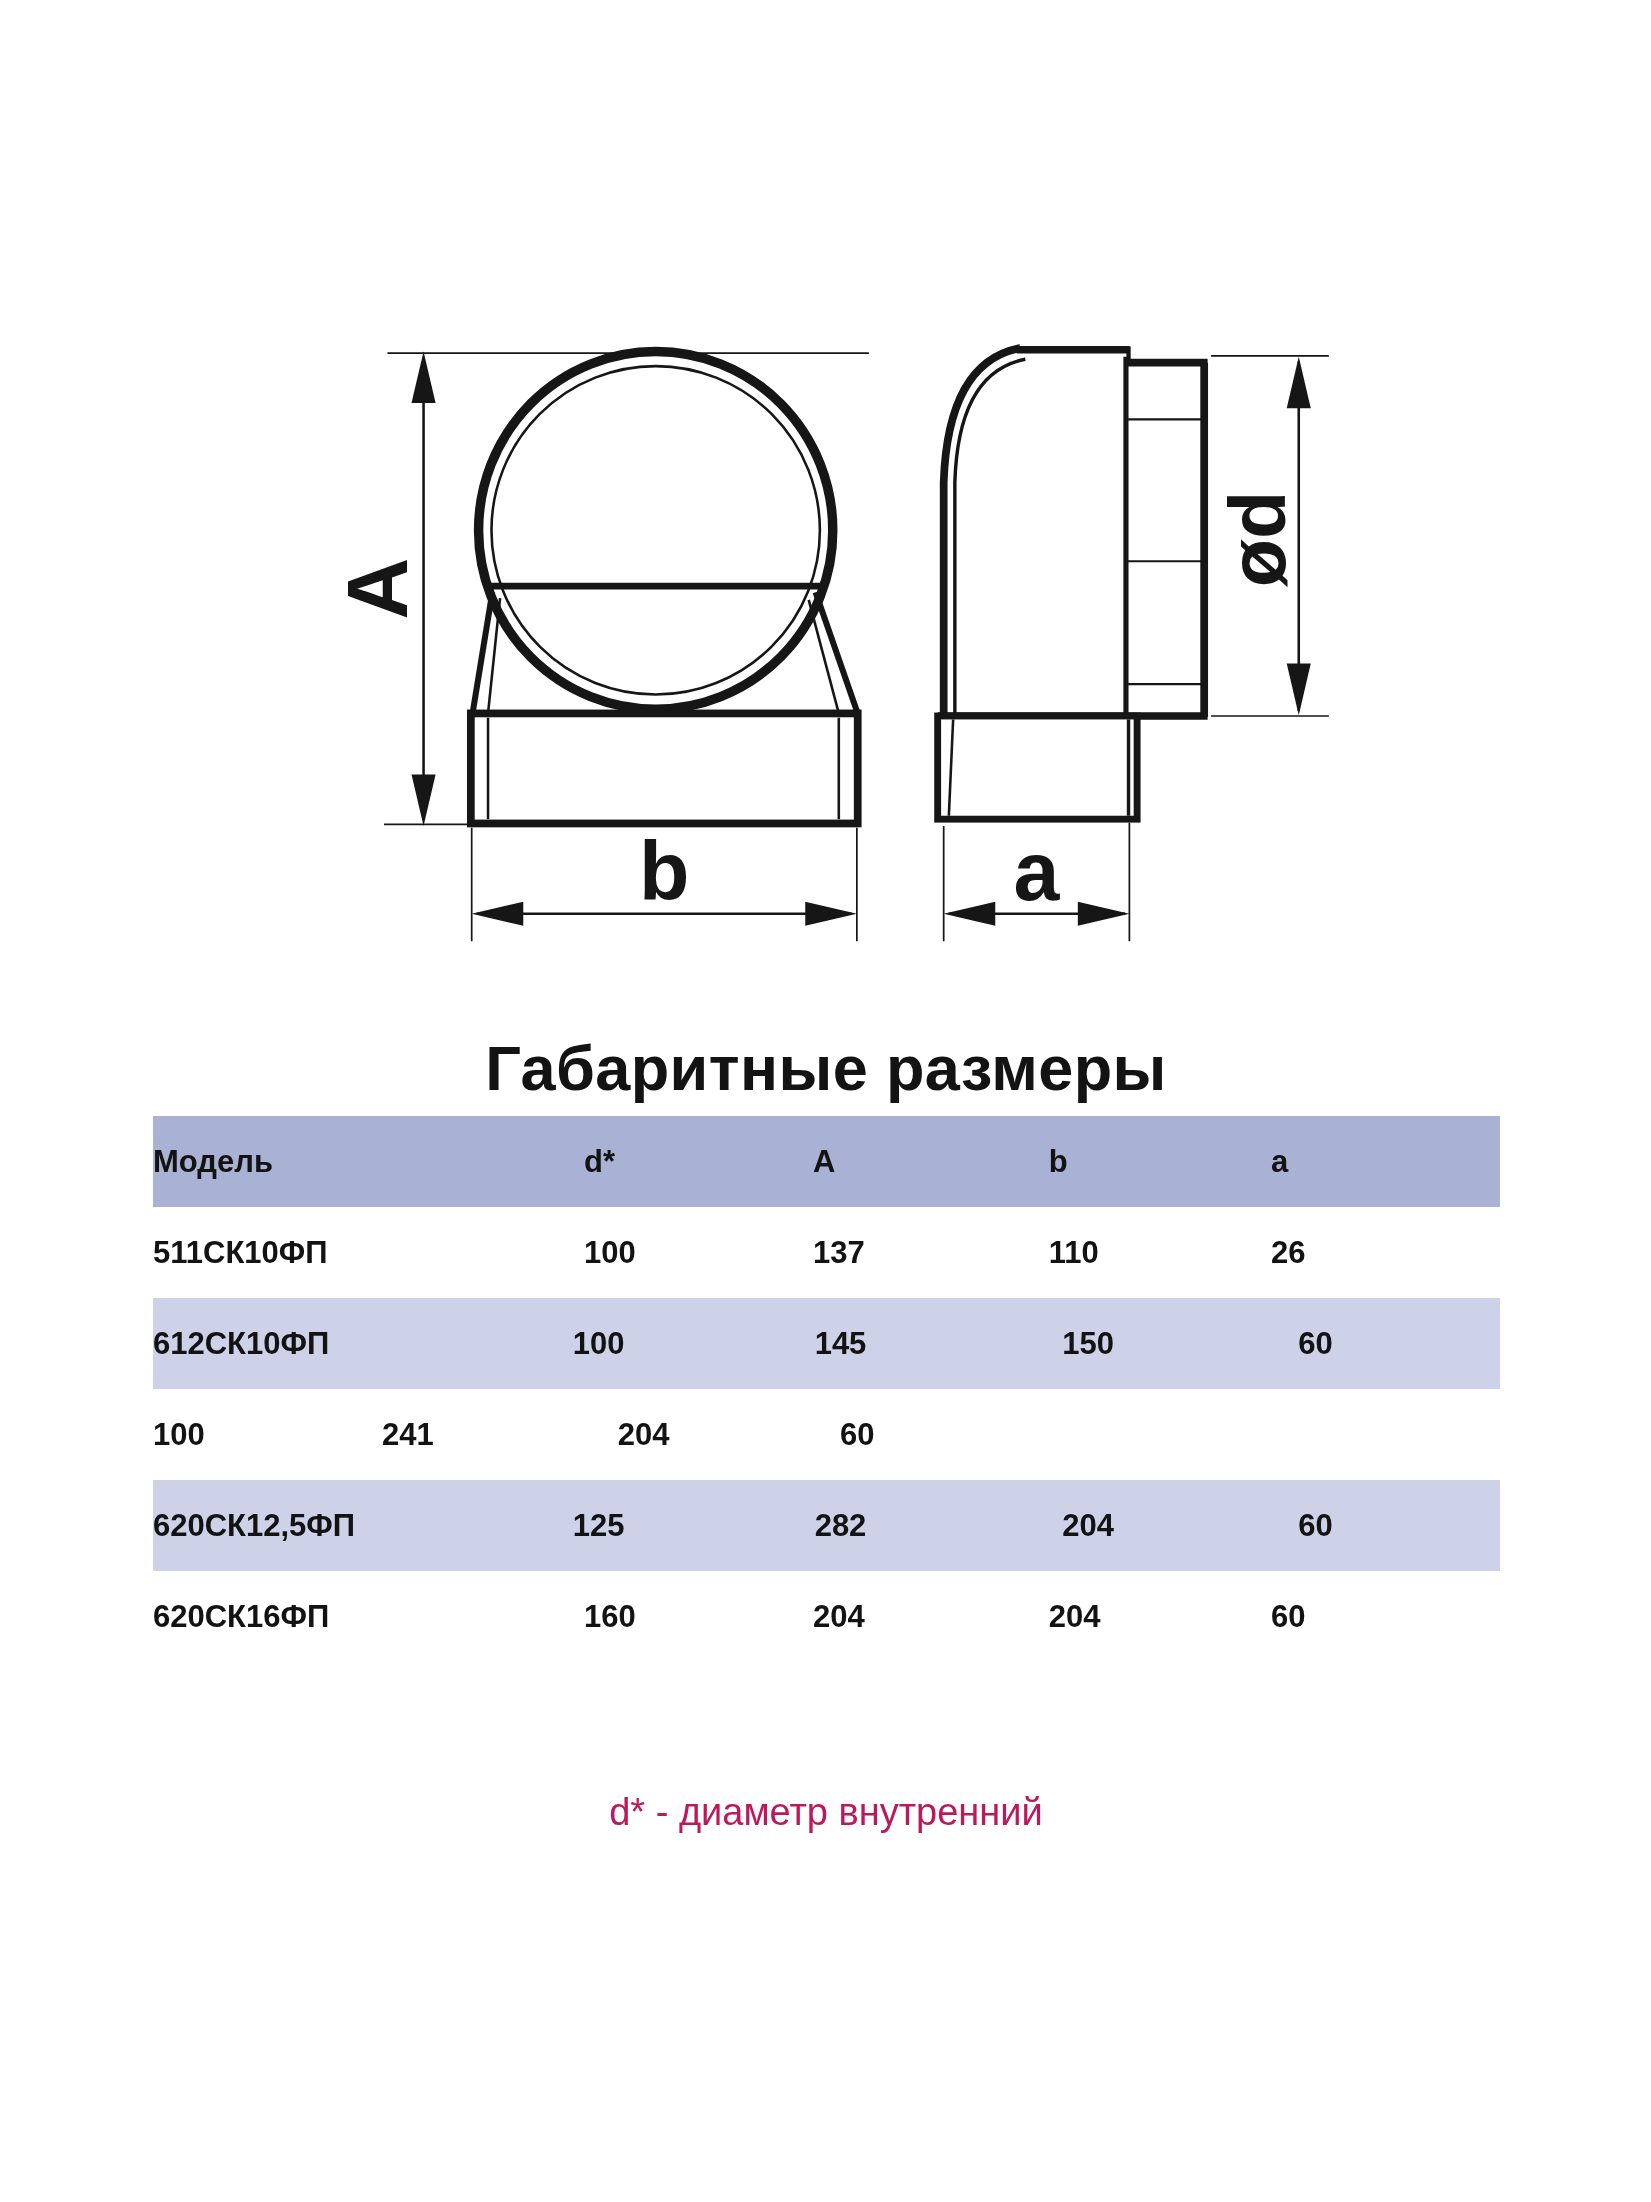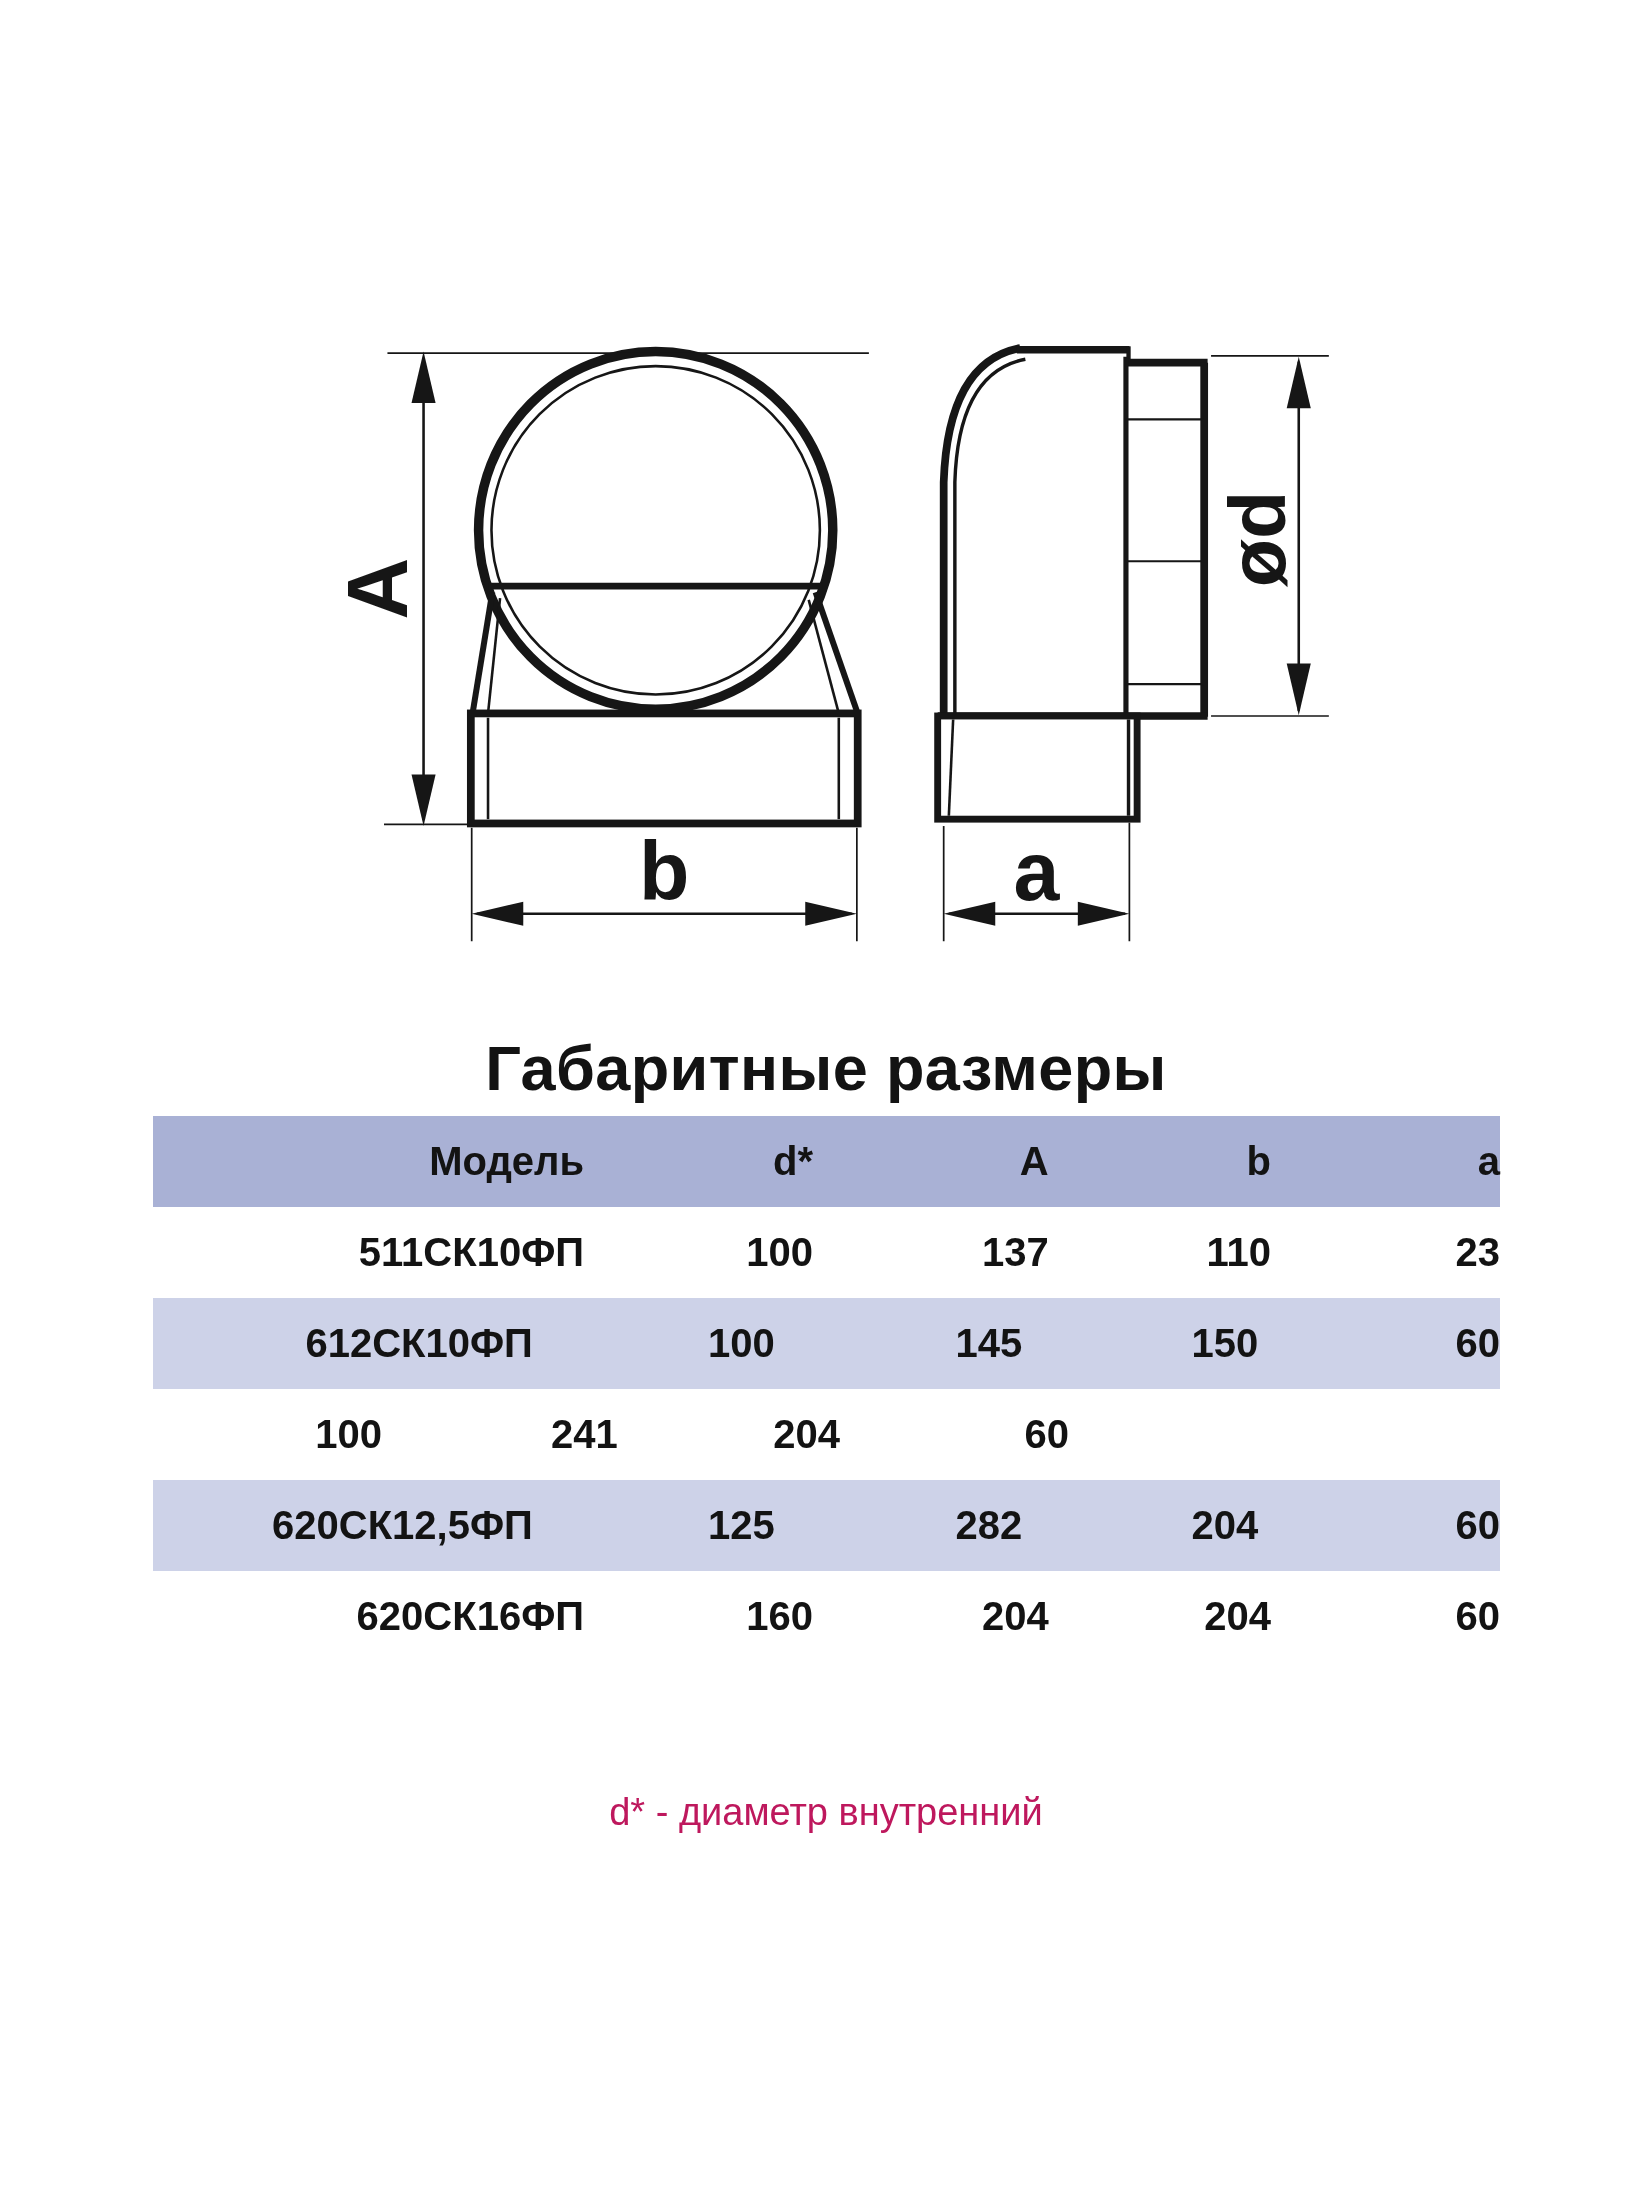--- a/index.html
+++ b/index.html
@@ -11,21 +11,21 @@
   .dim-label{font-family:"Liberation Sans",sans-serif;font-weight:700;fill:#161616;}
   #title{
     position:absolute;left:0;top:1032px;width:100%;text-align:center;
     font-size:63px;font-weight:700;color:#131313;letter-spacing:0.4px;
   }
   #spec-table{position:absolute;left:153px;top:1116px;width:1347px;}
   .t-row{display:flex;width:100%;height:91px;align-items:center;}
   .t-row.header{background:#a9b1d5;}
   .t-row.alt{background:#cdd2e8;gap:40px;}
   .t-cell{
-    text-align:right;font-size:40px;font-weight:700;color:#131313;
+    text-align:left;font-size:31px;font-weight:700;color:#131313;
     white-space:nowrap;
   }
   .c0{width:32%;}
   .c1{width:17%;}
   .c2{width:17.5%;}
   .c3{width:16.5%;}
   .c4{width:17%;}
   #footnote{
     position:absolute;left:0;top:1791px;width:100%;text-align:center;
     font-size:38px;font-weight:500;color:#be185d;
@@ -122,21 +122,21 @@
       <div class="t-cell c2">A</div>
       <div class="t-cell c3">b</div>
       <div class="t-cell c4">a</div>
     </div>
 
     <div class="t-row">
       <div class="t-cell c0">511СК10ФП</div>
       <div class="t-cell c1">100</div>
       <div class="t-cell c2">137</div>
       <div class="t-cell c3">110</div>
-      <div class="t-cell c4">23</div>
+      <div class="t-cell c4">26</div>
     </div>
 
     <div class="t-row alt">
       <div class="t-cell c0">612СК10ФП</div>
       <div class="t-cell c1">100</div>
       <div class="t-cell c2">145</div>
       <div class="t-cell c3">150</div>
       <div class="t-cell c4">60</div>
     </div>
 

